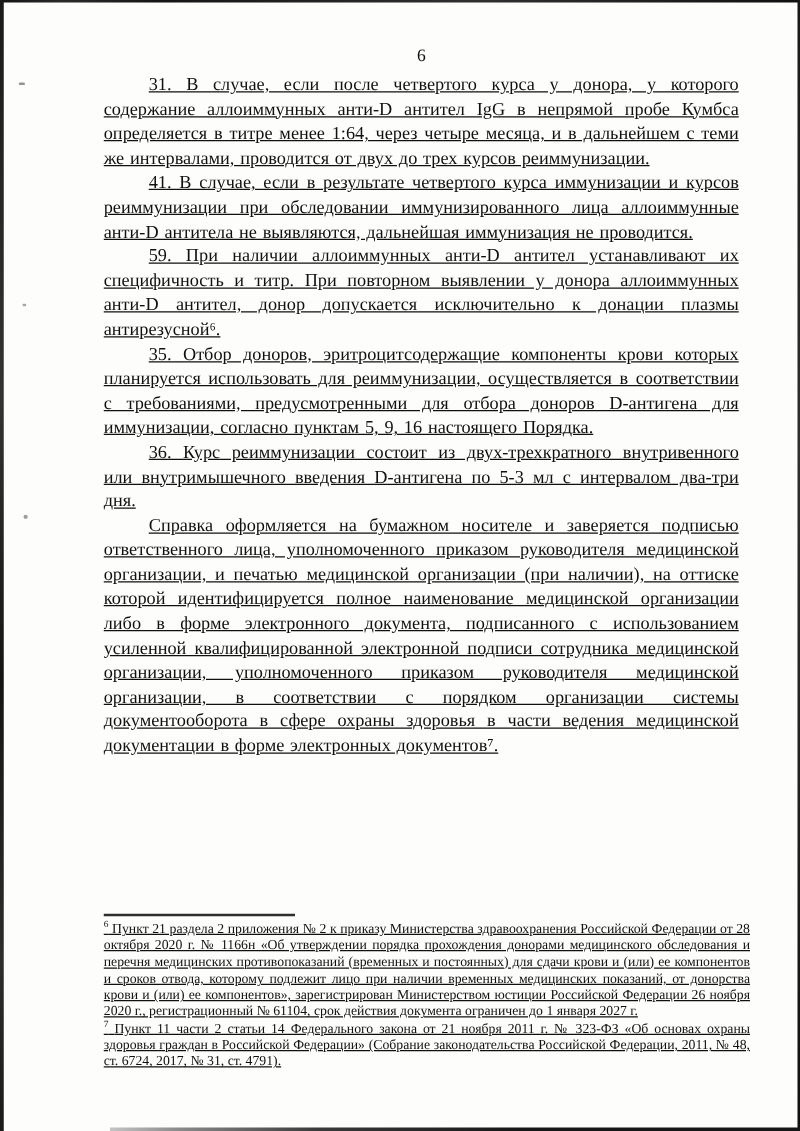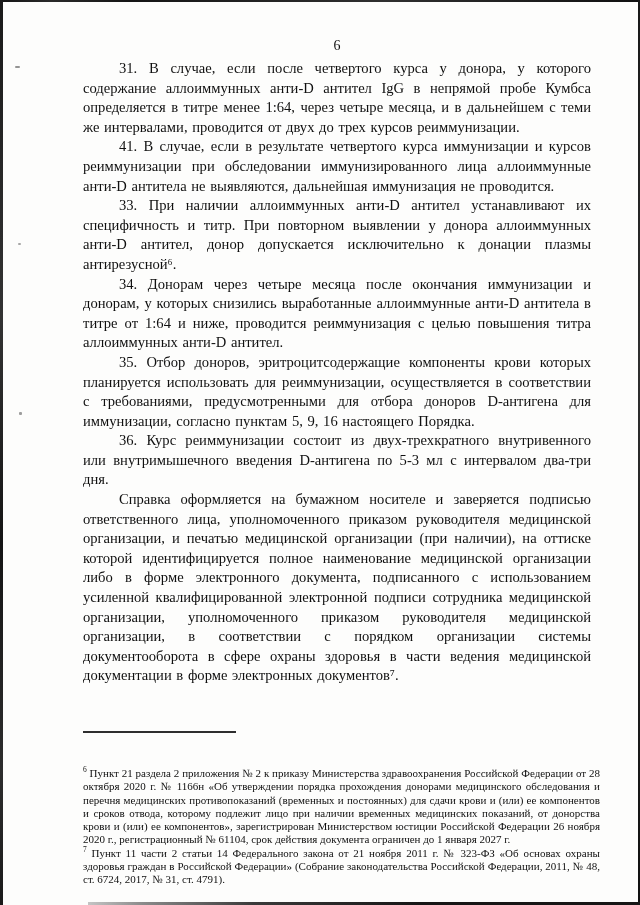--- a/index.html
+++ b/index.html
@@ -61,30 +61,31 @@
     position: absolute;
     top: 59px; left: 83px; width: 508px;
   }
   .body-text p {
     margin: 0;
     text-align: justify;
     text-indent: 36px;
     font-size: 14.6px;
     line-height: 19.6px;
     word-spacing: 1px;
+    text-decoration: underline;
   }
   .footnote-rule {
     position: absolute;
     top: 731px; left: 83px;
     width: 153px; height: 2px;
     background: #2e2e2e;
   }
   .footnotes {
     position: absolute;
-    top: 767px; left: 83px; width: 517px;
+    top: 737px; left: 83px; width: 517px; text-decoration: underline;
   }
   .footnotes p {
     margin: 0;
     text-align: justify;
     font-size: 11px;
     line-height: 13.3px;
   }
   .footnotes sup {
     font-size: 7.5px;
     line-height: 0;
@@ -101,22 +102,21 @@
   <div class="border-bottom"></div>
   <div class="speck speck-1"></div>
   <div class="speck speck-2"></div>
   <div class="speck speck-3"></div>
 
   <div class="page-number">6</div>
 
   <div class="body-text">
     <p>31.  В случае, если после четвертого курса у донора, у которого содержание аллоиммунных анти-D антител IgG в непрямой пробе Кумбса определяется в титре менее 1:64, через четыре месяца, и в дальнейшем с теми же интервалами, проводится от двух до трех курсов реиммунизации.</p>
     <p>41.  В случае, если в результате четвертого курса иммунизации и курсов реиммунизации при обследовании иммунизированного лица аллоиммунные анти-D антитела не выявляются, дальнейшая иммунизация не проводится.</p>
-    <p>33.  При наличии аллоиммунных анти-D антител устанавливают их специфичность и титр. При повторном выявлении у донора аллоиммунных анти-D антител, донор допускается исключительно к донации плазмы антирезусной⁶.</p>
-    <p>34.  Донорам через четыре месяца после окончания иммунизации и донорам, у которых снизились выработанные аллоиммунные анти-D антитела в титре от 1:64 и ниже, проводится реиммунизация с целью повышения титра аллоиммунных анти-D антител.</p>
+    <p>59.  При наличии аллоиммунных анти-D антител устанавливают их специфичность и титр. При повторном выявлении у донора аллоиммунных анти-D антител, донор допускается исключительно к донации плазмы антирезусной⁶.</p>
     <p>35.  Отбор доноров, эритроцитсодержащие компоненты крови которых планируется использовать для реиммунизации, осуществляется в соответствии с требованиями, предусмотренными для отбора доноров D-антигена для иммунизации, согласно пунктам 5, 9, 16 настоящего Порядка.</p>
     <p>36.  Курс реиммунизации состоит из двух-трехкратного внутривенного или внутримышечного введения D-антигена по 5-3 мл с интервалом два-три дня.</p>
     <p>Справка оформляется на бумажном носителе и заверяется подписью ответственного лица, уполномоченного приказом руководителя медицинской организации, и печатью медицинской организации (при наличии), на оттиске которой идентифицируется полное наименование медицинской организации либо в форме электронного документа, подписанного с использованием усиленной квалифицированной электронной подписи сотрудника медицинской организации, уполномоченного приказом руководителя медицинской организации, в соответствии с порядком организации системы документооборота в сфере охраны здоровья в части ведения медицинской документации в форме электронных документов⁷.</p>
   </div>
 
   <div class="footnote-rule"></div>
 
   <div class="footnotes">
     <p><sup>6</sup> <span>Пункт 21 раздела 2 приложения № 2 к приказу Министерства здравоохранения Российской Федерации от 28 октября 2020 г. № 1166н «Об утверждении порядка прохождения донорами медицинского обследования и перечня медицинских противопоказаний (временных и постоянных) для сдачи крови и (или) ее компонентов и сроков отвода, которому подлежит лицо при наличии временных медицинских показаний, от донорства крови и (или) ее компонентов», зарегистрирован Министерством юстиции Российской Федерации 26 ноября 2020 г., регистрационный № 61104, срок действия документа ограничен до 1 января 2027 г.</span></p>
     <p><sup>7</sup> <span>Пункт 11 части 2 статьи 14 Федерального закона от 21 ноября 2011 г. № 323-ФЗ «Об основах охраны здоровья граждан в Российской Федерации» (Собрание законодательства Российской Федерации, 2011, № 48, ст. 6724, 2017, № 31, ст. 4791).</span></p>

